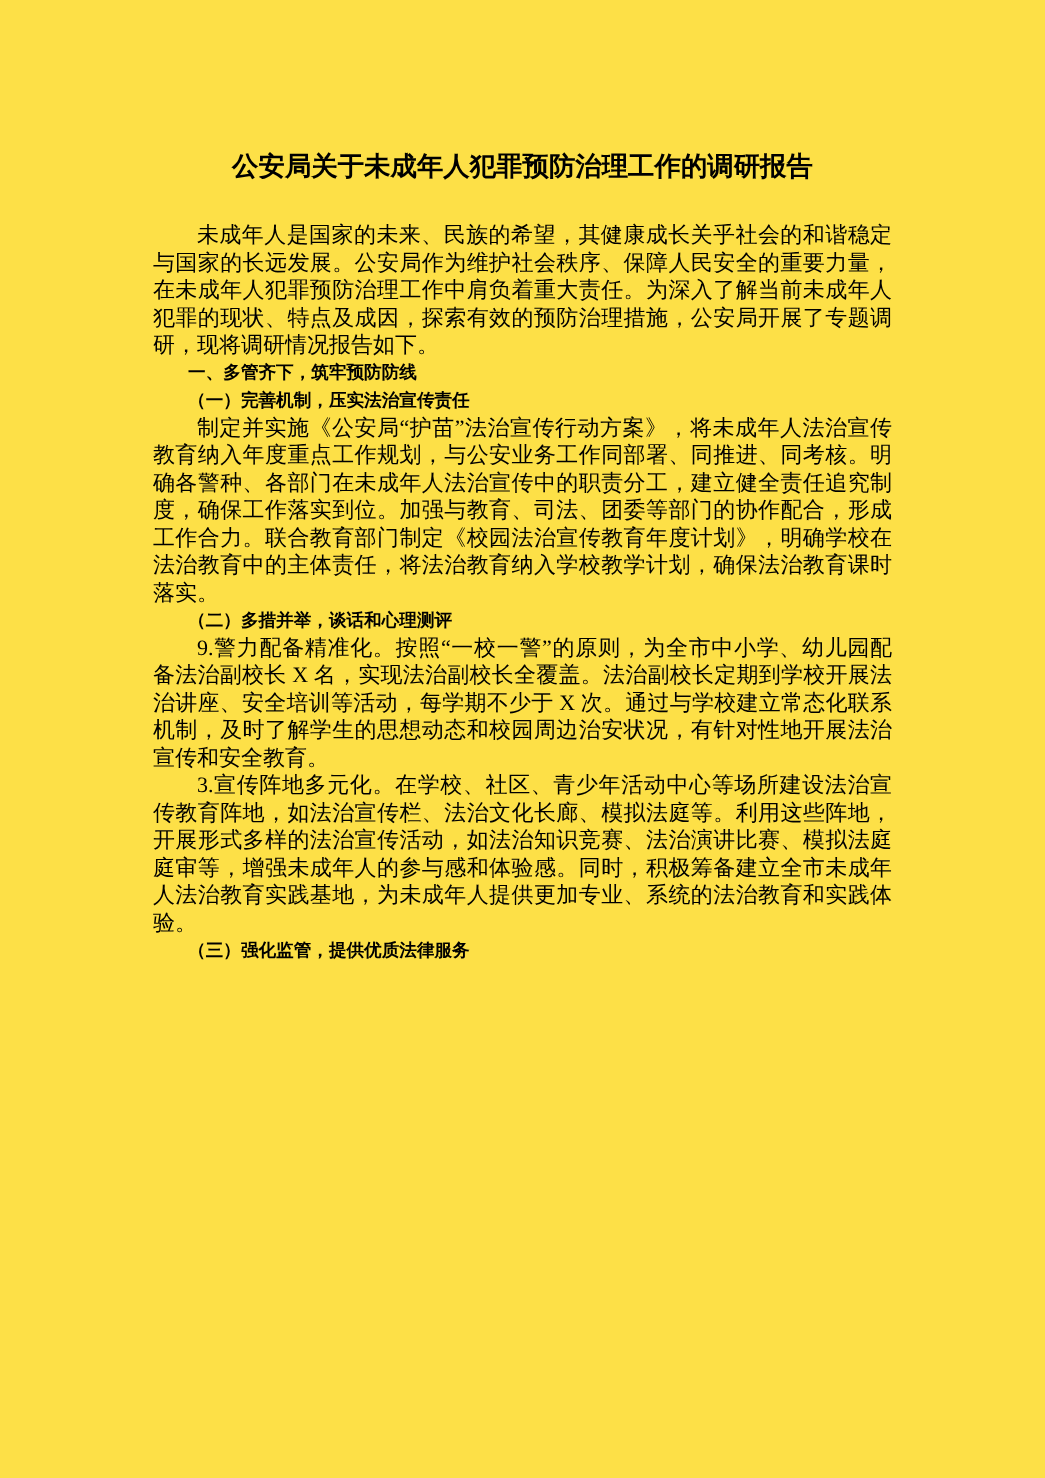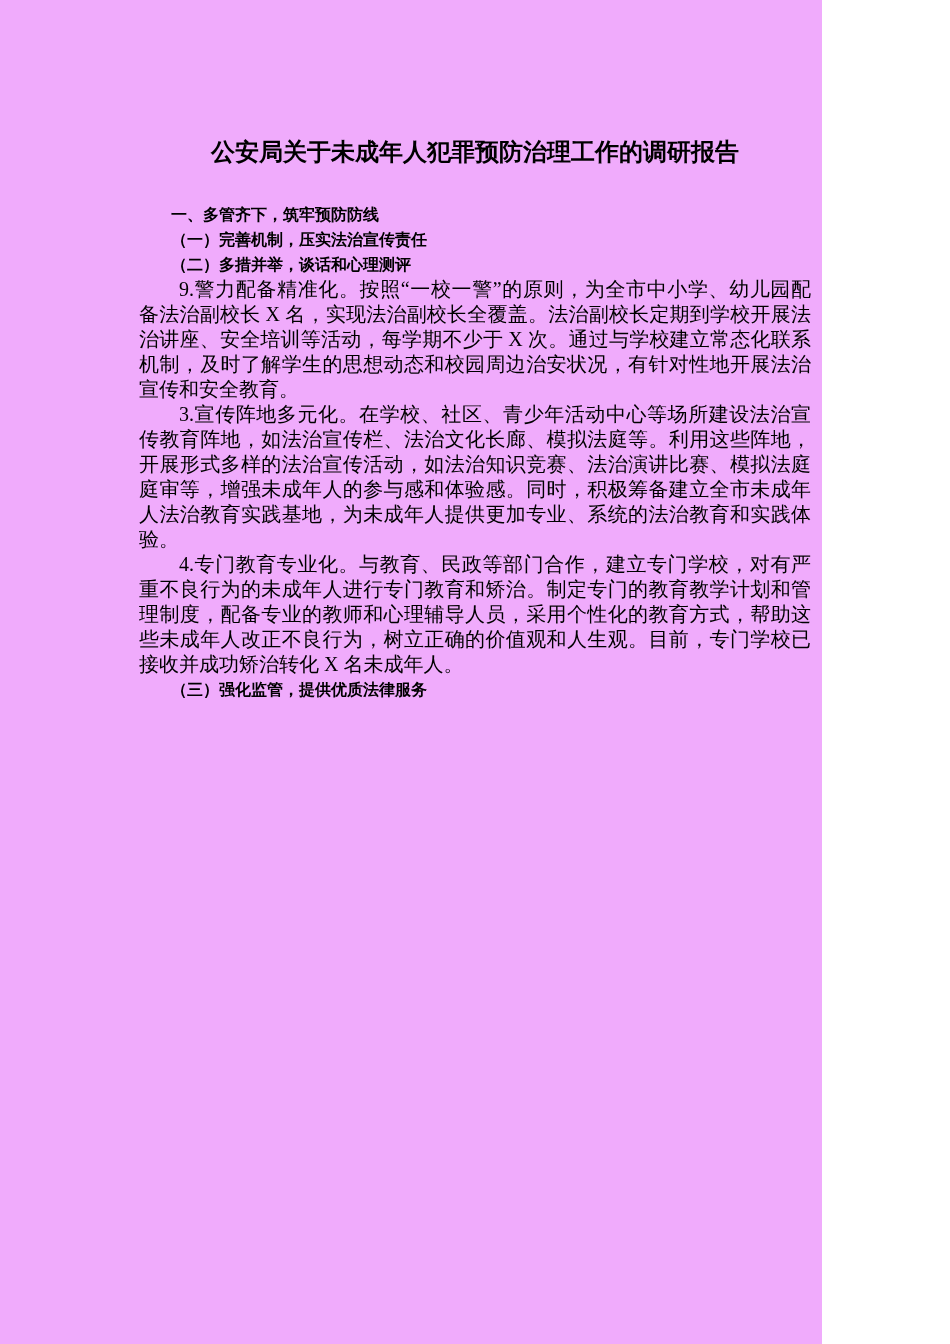--- a/index.html
+++ b/index.html
@@ -2,23 +2,23 @@
 <html><head>
 <meta charset="utf-8">
 <style>
   html, body {
     margin: 0;
     padding: 0;
     background: #ffffff;
   }
   .page {
     position: relative;
-    width: 822px;
+    width: 950px;
     height: 1344px;
-    background: #f0abfc;
+    background: #fde047;
     overflow: hidden;
   }
   .content {
     position: absolute;
     left: 139px;
     top: 136px;
     width: 672px;
     color: #000000;
   }
   .doc-title {
@@ -52,22 +52,23 @@
     color: #000000;
   }
 </style>
 </head>
 <body>
 
 <div class="page">
   <div class="content">
     <h1 class="doc-title">公安局关于未成年人犯罪预防治理工作的调研报告</h1>
     <div id="doc-body">
+        <p class="para">未成年人是国家的未来、民族的希望，其健康成长关乎社会的和谐稳定与国家的长远发展。公安局作为维护社会秩序、保障人民安全的重要力量，在未成年人犯罪预防治理工作中肩负着重大责任。为深入了解当前未成年人犯罪的现状、特点及成因，探索有效的预防治理措施，公安局开展了专题调研，现将调研情况报告如下。</p>
         <p class="h-major">一、多管齐下，筑牢预防防线</p>
         <p class="h-sub">（一）完善机制，压实法治宣传责任</p>
+        <p class="para">制定并实施《公安局“护苗”法治宣传行动方案》，将未成年人法治宣传教育纳入年度重点工作规划，与公安业务工作同部署、同推进、同考核。明确各警种、各部门在未成年人法治宣传中的职责分工，建立健全责任追究制度，确保工作落实到位。加强与教育、司法、团委等部门的协作配合，形成工作合力。联合教育部门制定《校园法治宣传教育年度计划》，明确学校在法治教育中的主体责任，将法治教育纳入学校教学计划，确保法治教育课时落实。</p>
         <p class="h-sub">（二）多措并举，谈话和心理测评</p>
         <p class="para">9.警力配备精准化。按照“一校一警”的原则，为全市中小学、幼儿园配备法治副校长 X 名，实现法治副校长全覆盖。法治副校长定期到学校开展法治讲座、安全培训等活动，每学期不少于 X 次。通过与学校建立常态化联系机制，及时了解学生的思想动态和校园周边治安状况，有针对性地开展法治宣传和安全教育。</p>
         <p class="para">3.宣传阵地多元化。在学校、社区、青少年活动中心等场所建设法治宣传教育阵地，如法治宣传栏、法治文化长廊、模拟法庭等。利用这些阵地，开展形式多样的法治宣传活动，如法治知识竞赛、法治演讲比赛、模拟法庭庭审等，增强未成年人的参与感和体验感。同时，积极筹备建立全市未成年人法治教育实践基地，为未成年人提供更加专业、系统的法治教育和实践体验。</p>
-        <p class="para">4.专门教育专业化。与教育、民政等部门合作，建立专门学校，对有严重不良行为的未成年人进行专门教育和矫治。制定专门的教育教学计划和管理制度，配备专业的教师和心理辅导人员，采用个性化的教育方式，帮助这些未成年人改正不良行为，树立正确的价值观和人生观。目前，专门学校已接收并成功矫治转化 X 名未成年人。</p>
         <p class="h-sub">（三）强化监管，提供优质法律服务</p>
       </div>
   </div>
 </div>
 
 </body></html>

